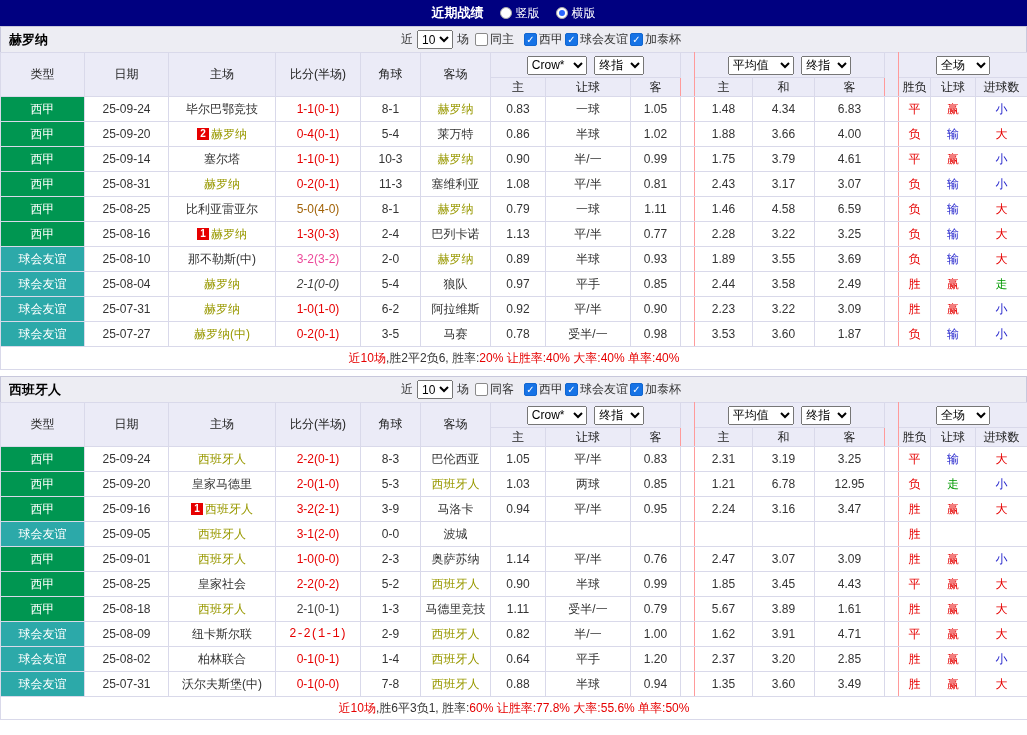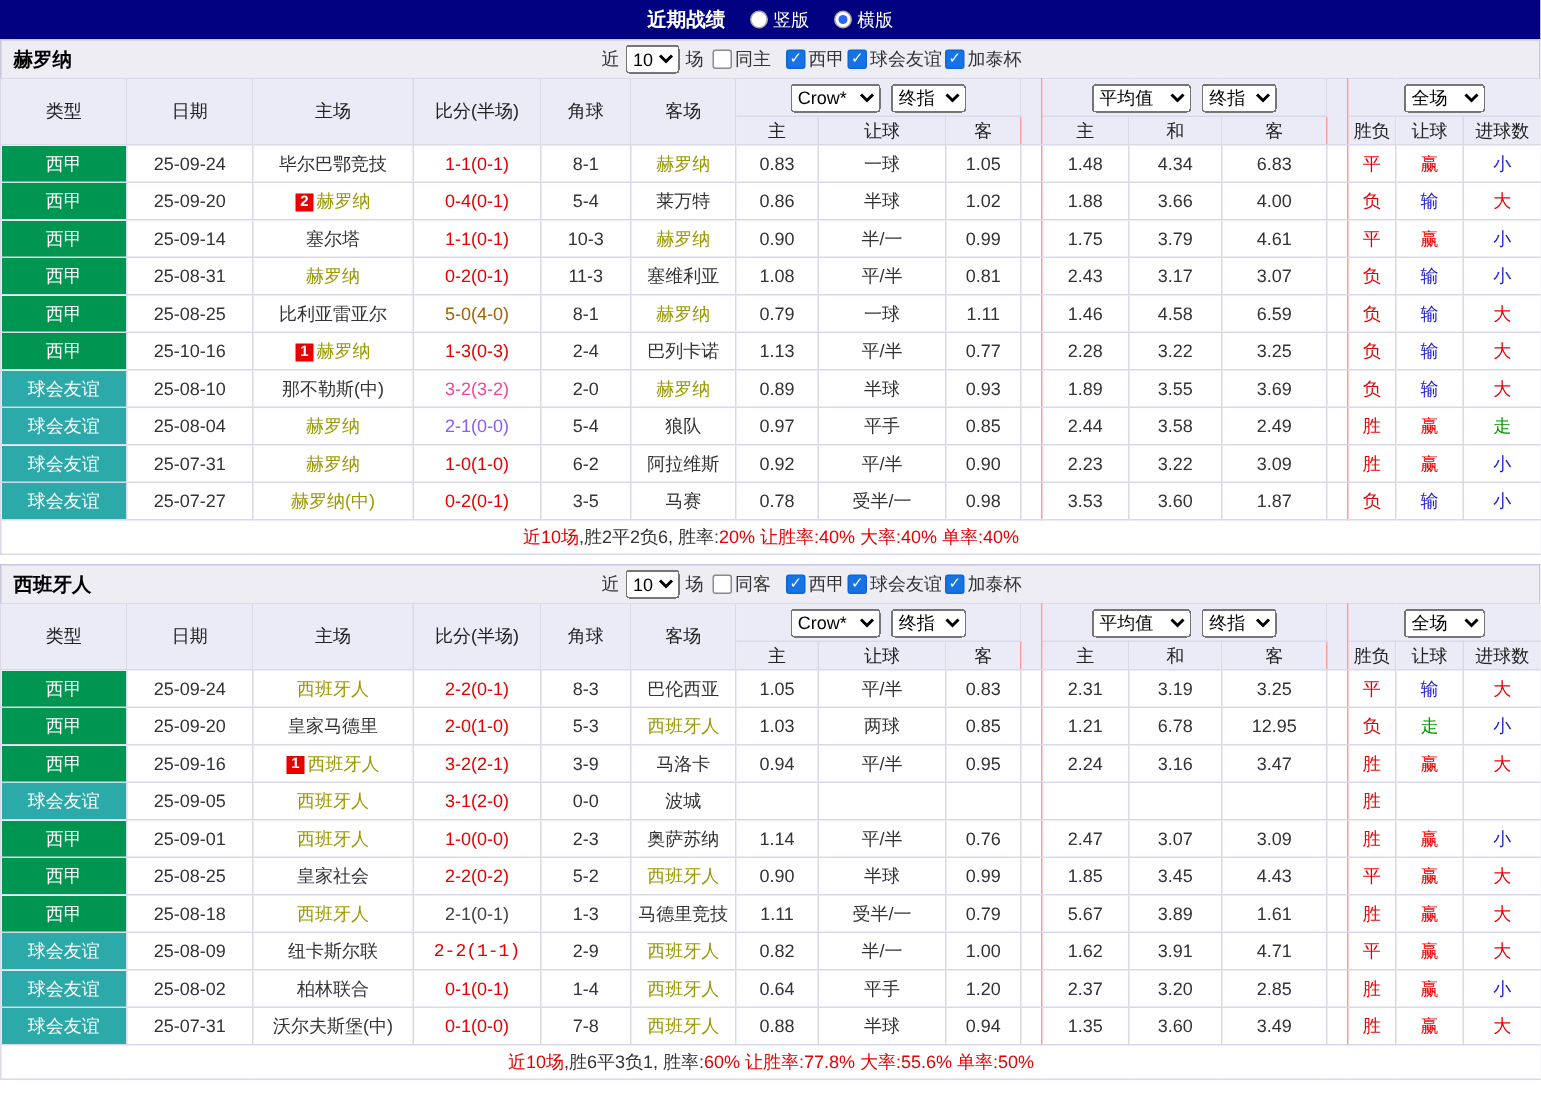--- a/index.html
+++ b/index.html
@@ -273,21 +273,21 @@
     <td>1.46</td>
     <td>4.58</td>
     <td>6.59</td>
     <td class="sep"></td>
     <td style="color: rgb(230, 0, 0);">负</td>
     <td style="color: rgb(34, 34, 204);">输</td>
     <td style="color: rgb(230, 0, 0);">大</td>
   </tr>
         <tr>
     <td class="type" style="background: rgb(0, 150, 81);">西甲</td>
-    <td>25-10-16</td>
+    <td>25-08-16</td>
     <td><span class="badge" style="background: rgb(230, 0, 0);">1</span><span style="color: rgb(153, 153, 0);">赫罗纳</span></td>
     <td style="color: rgb(230, 0, 0);">1-3(0-3)</td>
     <td>2-4</td>
     <td><span>巴列卡诺</span></td>
     <td>1.13</td>
     <td>平/半</td>
     <td>0.77</td>
     <td class="sep"></td>
     <td>2.28</td>
     <td>3.22</td>
@@ -313,21 +313,21 @@
     <td>3.69</td>
     <td class="sep"></td>
     <td style="color: rgb(230, 0, 0);">负</td>
     <td style="color: rgb(34, 34, 204);">输</td>
     <td style="color: rgb(230, 0, 0);">大</td>
   </tr>
         <tr>
     <td class="type" style="background: rgb(44, 169, 169);">球会友谊</td>
     <td>25-08-04</td>
     <td><span style="color: rgb(153, 153, 0);">赫罗纳</span></td>
-    <td style="color: #8b5cf6;">2-1(0-0)</td>
+    <td style="color: #404040; font-style: italic;">2-1(0-0)</td>
     <td>5-4</td>
     <td><span>狼队</span></td>
     <td>0.97</td>
     <td>平手</td>
     <td>0.85</td>
     <td class="sep"></td>
     <td>2.44</td>
     <td>3.58</td>
     <td>2.49</td>
     <td class="sep"></td>

